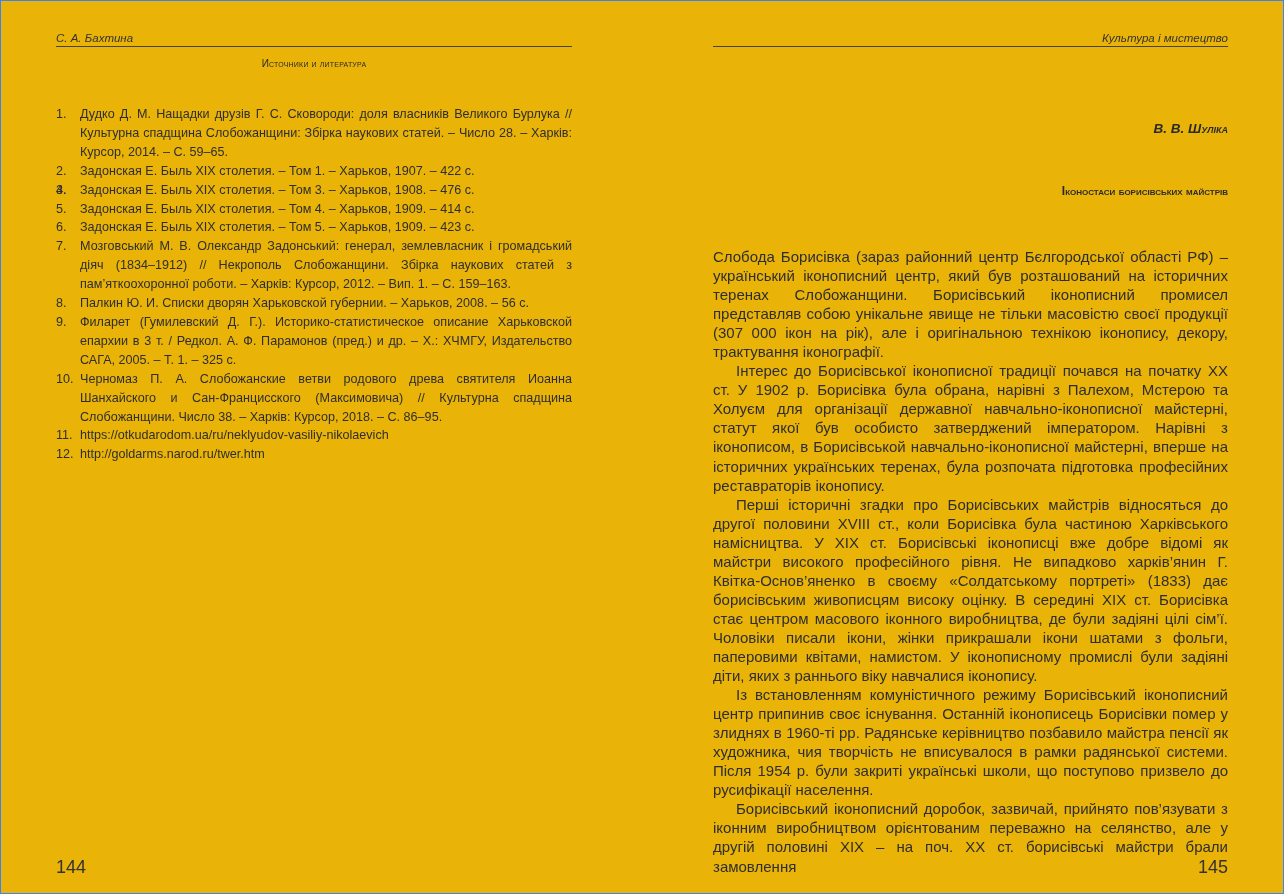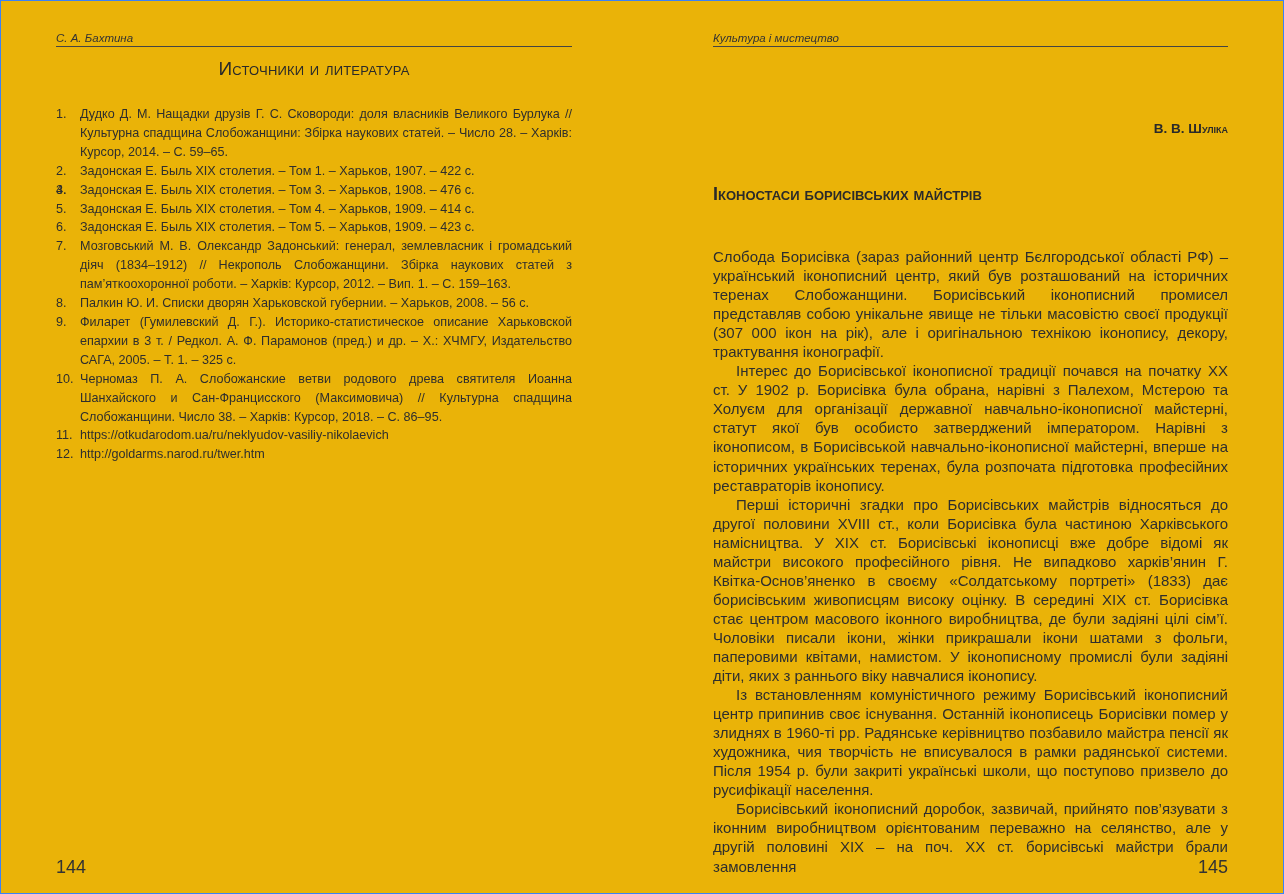--- a/index.html
+++ b/index.html
@@ -6,40 +6,40 @@
   body { width: 1284px; height: 894px; position: relative; overflow: hidden;
          font-family: "Liberation Sans", sans-serif; color: #2a2a2a; }
   .spread { position: absolute; left: 0; top: 0; width: 1282px; height: 892px;
             border: 1px solid #3b82f6; background: #eab308; }
   .page { position: absolute; top: 0; height: 892px; }
   .page.left { left: 55px; width: 516px; }
   .page.right { left: 712px; width: 515px; }
 
   .running-head { position: absolute; top: 30px; left: 0; right: 0; height: 16px;
                   font-style: italic; font-size: 11.5px; line-height: 14px; color: #333; }
-  .page.right .running-head { }
+  .page.right .running-head { text-align: right; }
   .head-rule { position: absolute; top: 45px; left: 0; right: 0; height: 0;
                border-top: 1.4px solid #444; }
 
   .section-title { position: absolute; top: 57px; left: 0; right: 0; text-align: center;
-                   font-size: 19px; font-variant: small-caps; letter-spacing: 0.2px; color: #2a2a2a; }
+                   font-size: 10px; font-variant: small-caps; letter-spacing: 0.2px; color: #2a2a2a; }
 
   .refs { position: absolute; top: 104px; left: 0; width: 516px; margin: 0; padding: 0;
           list-style: none; font-size: 12.6px; line-height: 18.9px; color: #2e2e2e; }
   .refs li { position: relative; padding-left: 24px; text-align: justify; }
   .refs li .num { position: absolute; left: 0; top: 0; }
 
   .page-num { position: absolute; top: 856px; font-size: 18px; color: #333; }
   .page.left .page-num { left: 0; }
   .page.right .page-num { right: 0; text-align: right; }
 
-  .author { position: absolute; top: 120px; right: 0; font-weight: bold; 
+  .author { position: absolute; top: 120px; right: 0; font-weight: bold; font-style: italic;
             font-size: 13.5px; font-variant: small-caps; color: #2a2a2a; }
-  .article-title { position: absolute; top: 183px; left: 0; right: 0; text-align: left;
-                   font-weight: bold; font-size: 18px; font-variant: small-caps; color: #2a2a2a; }
+  .article-title { position: absolute; top: 183px; left: 0; right: 0; text-align: right;
+                   font-weight: bold; font-size: 12px; font-variant: small-caps; color: #2a2a2a; }
 
   .body { position: absolute; top: 246px; left: 0; width: 515px; font-size: 15px;
           line-height: 19.05px; color: #2e2e2e; }
   .body p { margin: 0; text-align: justify; }
   .body p.indent { text-indent: 23px; }
 </style>
 </head>
 <body>
 
 <div class="spread">

